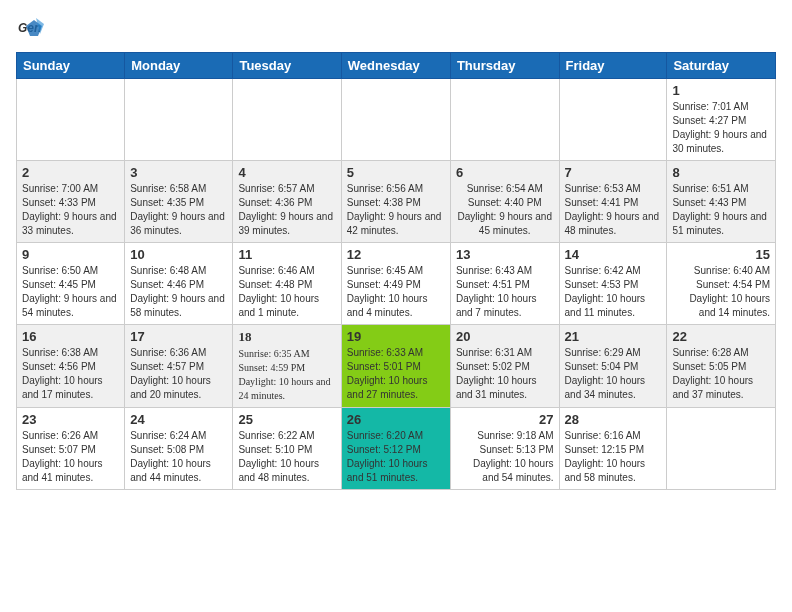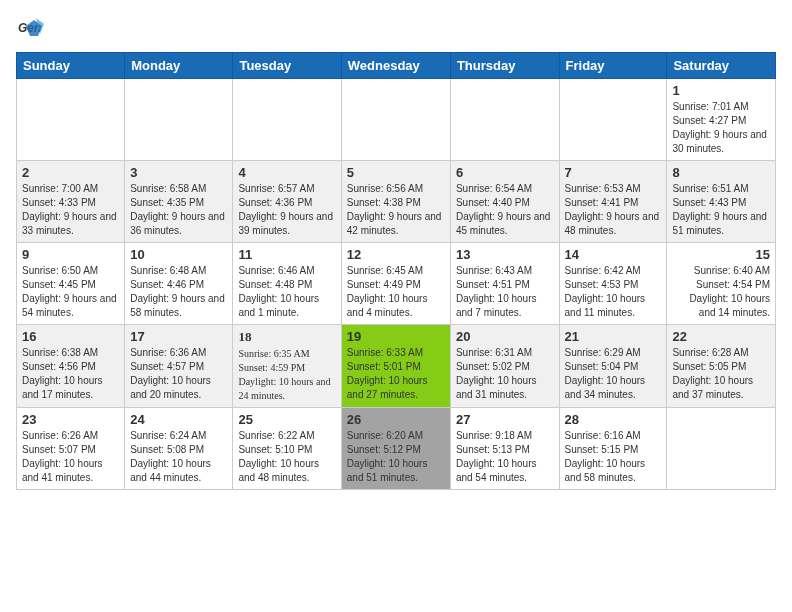--- a/index.html
+++ b/index.html
@@ -161,21 +161,21 @@
 Daylight: 9 hours and 39 minutes.</div>
         </td>
         <td style="background: rgb(240, 240, 240);">
           <span class="day-number">5</span>
           <div class="day-info" style="white-space: pre-line;">Sunrise: 6:56 AM
 Sunset: 4:38 PM
 Daylight: 9 hours and 42 minutes.</div>
         </td>
         <td style="background: rgb(240, 240, 240);">
           <span class="day-number">6</span>
-          <div class="day-info" style="white-space: pre-line;">Sunrise: 6:54 AM
+          <div class="day-info" style="white-space: pre-line; text-align: center;">Sunrise: 6:54 AM
 Sunset: 4:40 PM
 Daylight: 9 hours and 45 minutes.</div>
         </td>
         <td style="background: rgb(240, 240, 240);">
           <span class="day-number">7</span>
           <div class="day-info" style="white-space: pre-line;">Sunrise: 6:53 AM
 Sunset: 4:41 PM
 Daylight: 9 hours and 48 minutes.</div>
         </td>
         <td style="background: rgb(240, 240, 240);">
@@ -285,34 +285,34 @@
           <div class="day-info" style="white-space: pre-line;">Sunrise: 6:24 AM
 Sunset: 5:08 PM
 Daylight: 10 hours and 44 minutes.</div>
         </td>
         <td style="background: rgb(255, 255, 255); margin-top: 16px;">
           <span class="day-number">25</span>
           <div class="day-info" style="white-space: pre-line;">Sunrise: 6:22 AM
 Sunset: 5:10 PM
 Daylight: 10 hours and 48 minutes.</div>
         </td>
-        <td style="background: #a3a3a3;">
+        <td style="background: #14b8a6;">
           <span class="day-number">26</span>
           <div class="day-info" style="white-space: pre-line;">Sunrise: 6:20 AM
 Sunset: 5:12 PM
 Daylight: 10 hours and 51 minutes.</div>
         </td>
-        <td style="background: rgb(255, 255, 255);">
+        <td style="background: rgb(255, 255, 255); text-align: right;">
           <span class="day-number">27</span>
           <div class="day-info" style="white-space: pre-line;">Sunrise: 9:18 AM
 Sunset: 5:13 PM
 Daylight: 10 hours and 54 minutes.</div>
         </td>
         <td style="background: rgb(255, 255, 255);">
           <span class="day-number">28</span>
           <div class="day-info" style="white-space: pre-line;">Sunrise: 6:16 AM
-Sunset: 5:15 PM
+Sunset: 12:15 PM
 Daylight: 10 hours and 58 minutes.</div>
         </td>
         <td class="empty-cell"></td>
       </tr>
     </tbody>
 </table>
 
 </body></html>

